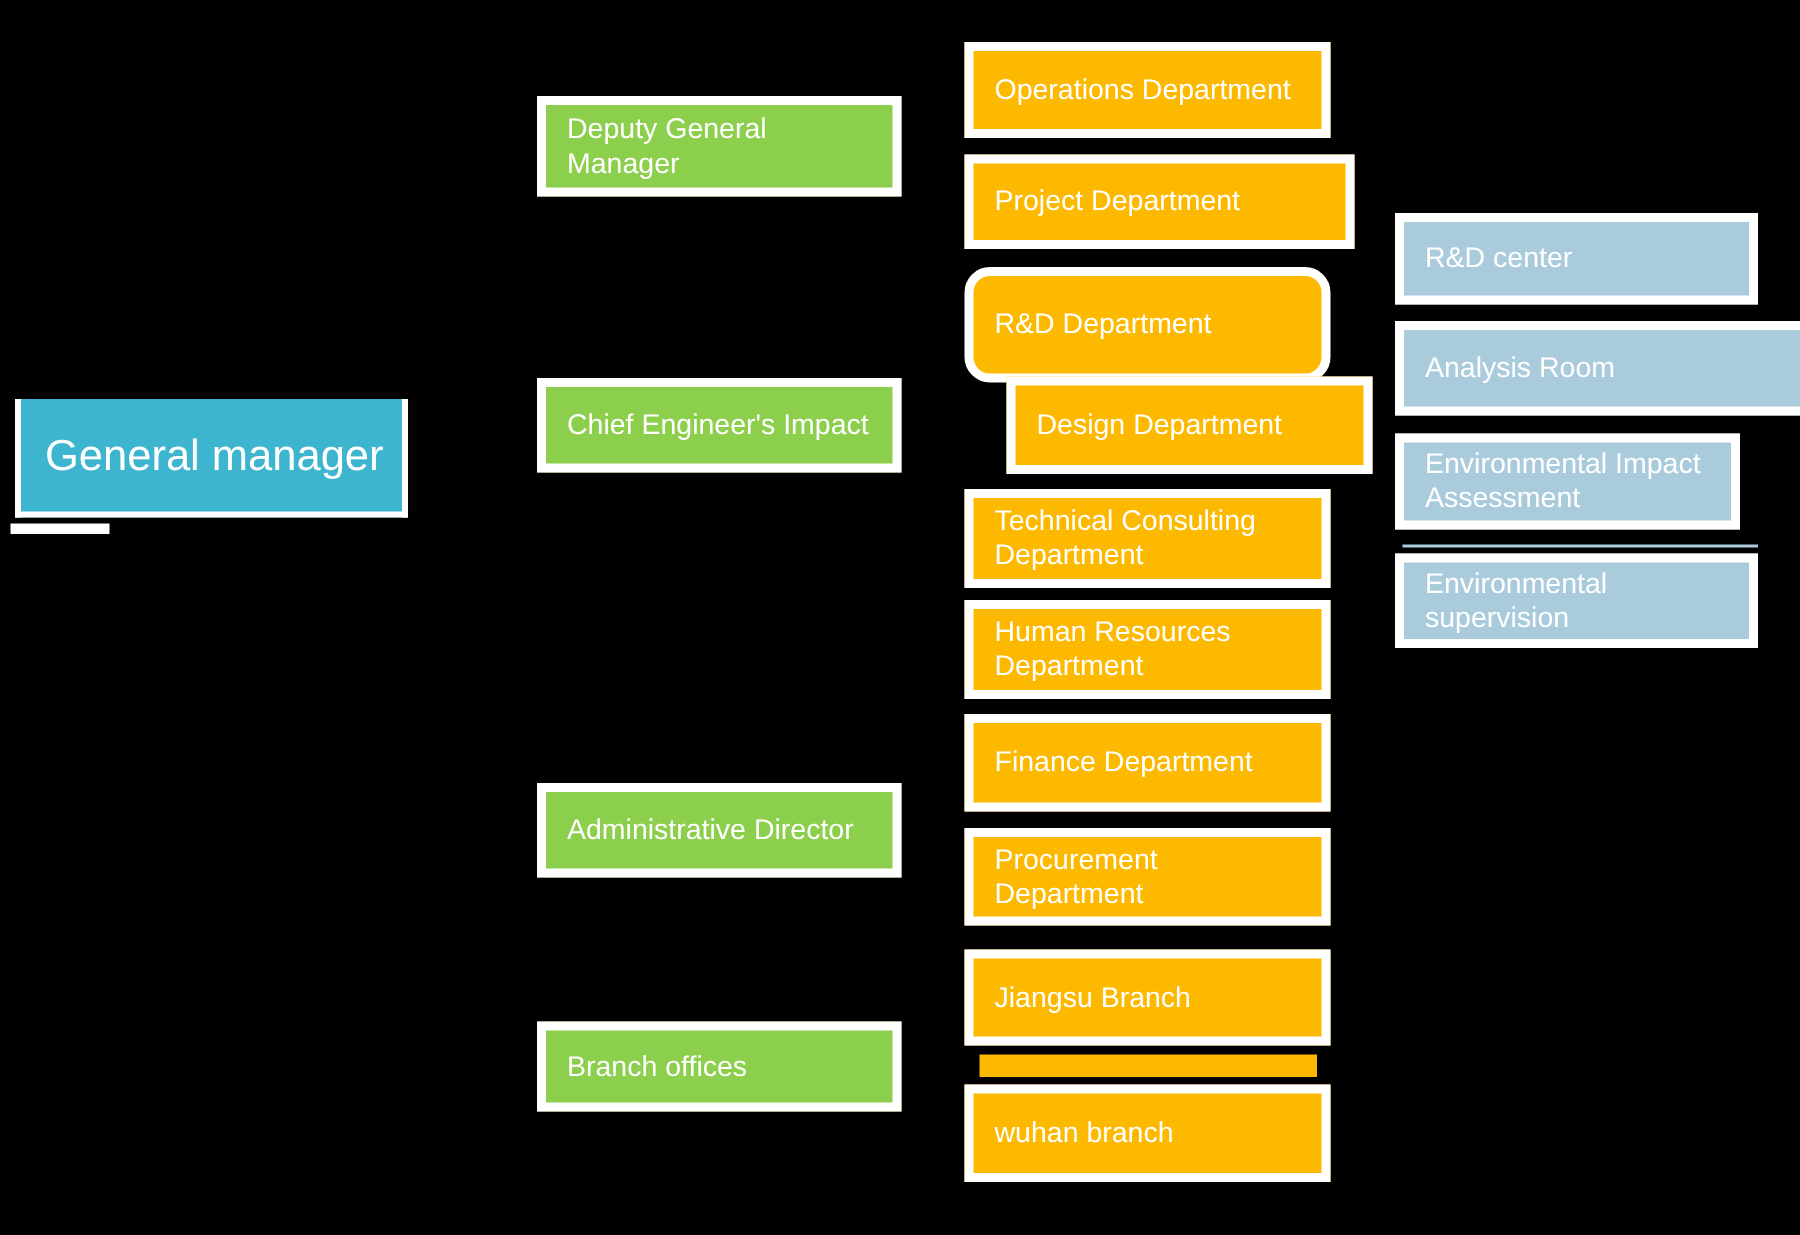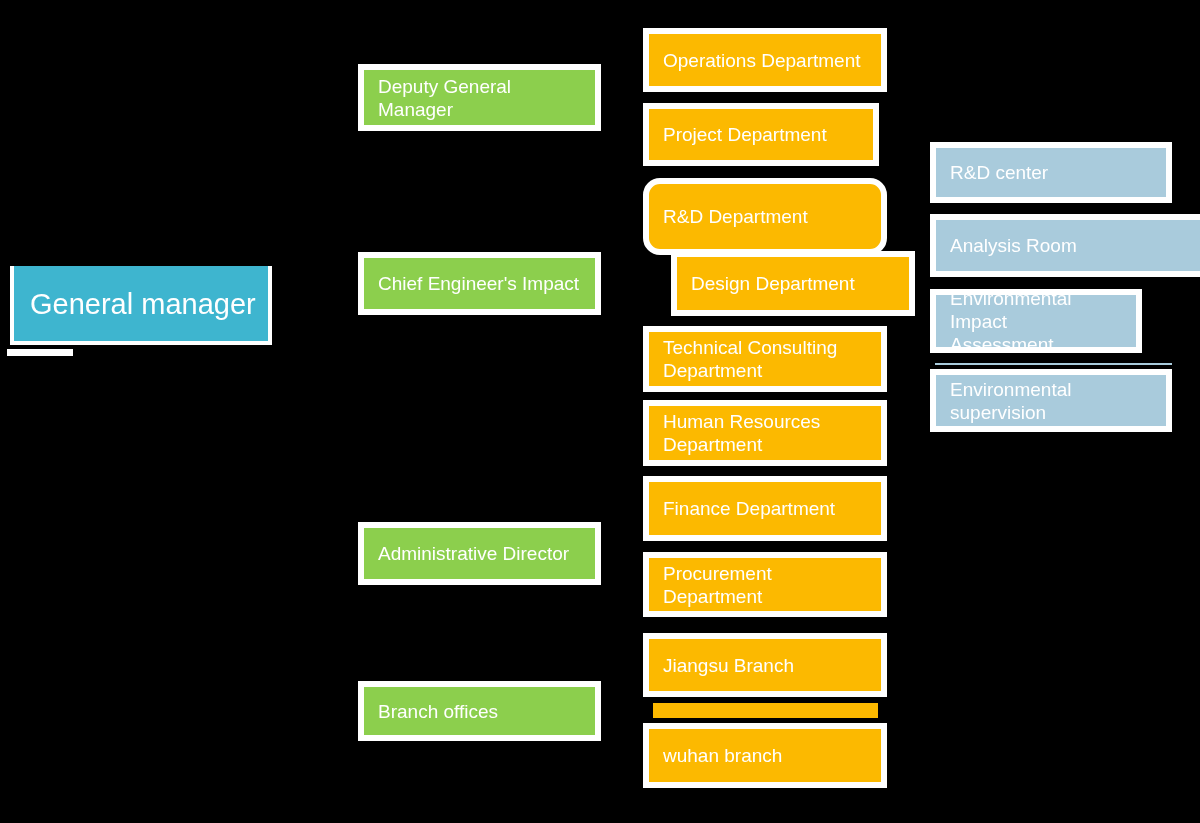--- a/index.html
+++ b/index.html
@@ -76,21 +76,21 @@
   <div class="node green" style="left:358px; top:478px; width:243px; height:63px;margin-top:44px;">
     <span class="lbl">Administrative Director</span>
   </div>
   <div class="node green" style="left:358px; top:681px; width:243px; height:60px;">
     <span class="lbl">Branch offices</span>
   </div>
 
   <div class="node orange" style="left:643px; top:28px; width:244px; height:64px;">
     <span class="lbl">Operations Department</span>
   </div>
-  <div class="node orange" style="left:643px; top:103px; width:236px; height:63px;">
+  <div class="node orange" style="left:643px; top:103px; width:260px; height:63px;">
     <span class="lbl">Project Department</span>
   </div>
   <div class="node orange" style="left:643px; top:178px; width:244px; height:77px;border-radius:17px;">
     <span class="lbl">R&amp;D Department</span>
   </div>
   <div class="node orange" style="left:643px; top:251px; width:244px; height:65px;margin-left:28px;">
     <span class="lbl">Design Department</span>
   </div>
   <div class="node orange" style="left:643px; top:326px; width:244px; height:66px;">
     <span class="lbl">Technical Consulting
@@ -114,21 +114,21 @@
   <div class="node orange" style="left:643px; top:723px; width:244px; height:65px;">
     <span class="lbl">wuhan branch</span>
   </div>
 
   <div class="node blue" style="left:930px; top:142px; width:242px; height:61px;">
     <span class="lbl">R&amp;D center</span>
   </div>
   <div class="node blue" style="left:930px; top:214px; width:278px; height:63px;">
     <span class="lbl">Analysis Room</span>
   </div>
-  <div class="node blue" style="left:930px; top:289px; width:212px; height:64px;">
+  <div class="node blue" style="left:930px; top:289px; width:230px; height:64px;">
     <span class="lbl">Environmental Impact
 Assessment</span>
   </div>
   <div class="bar blue-bar" style="left:935px; top:363px; width:237px; height:2px;"></div>
   <div class="node blue" style="left:930px; top:369px; width:242px; height:63px;">
     <span class="lbl">Environmental
 supervision</span>
   </div>
 
 </div>

